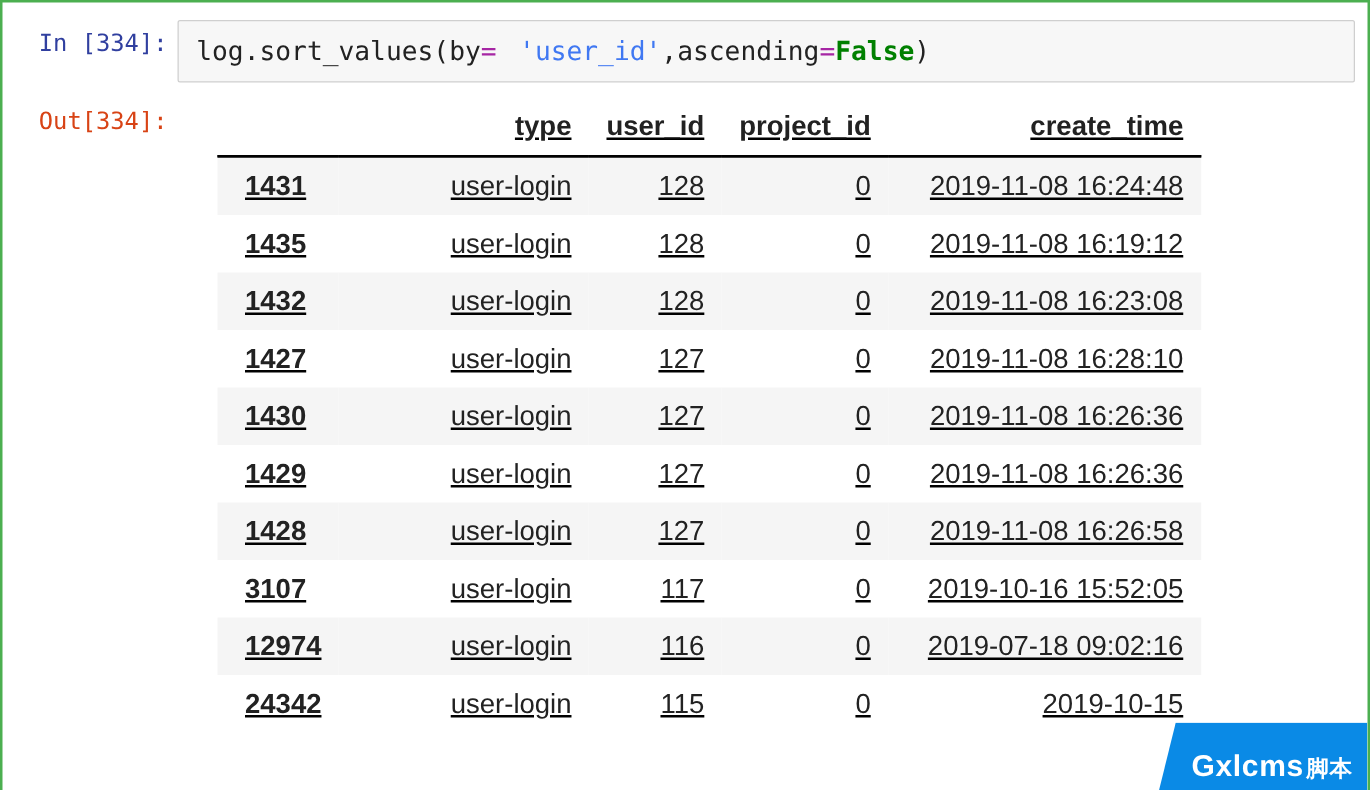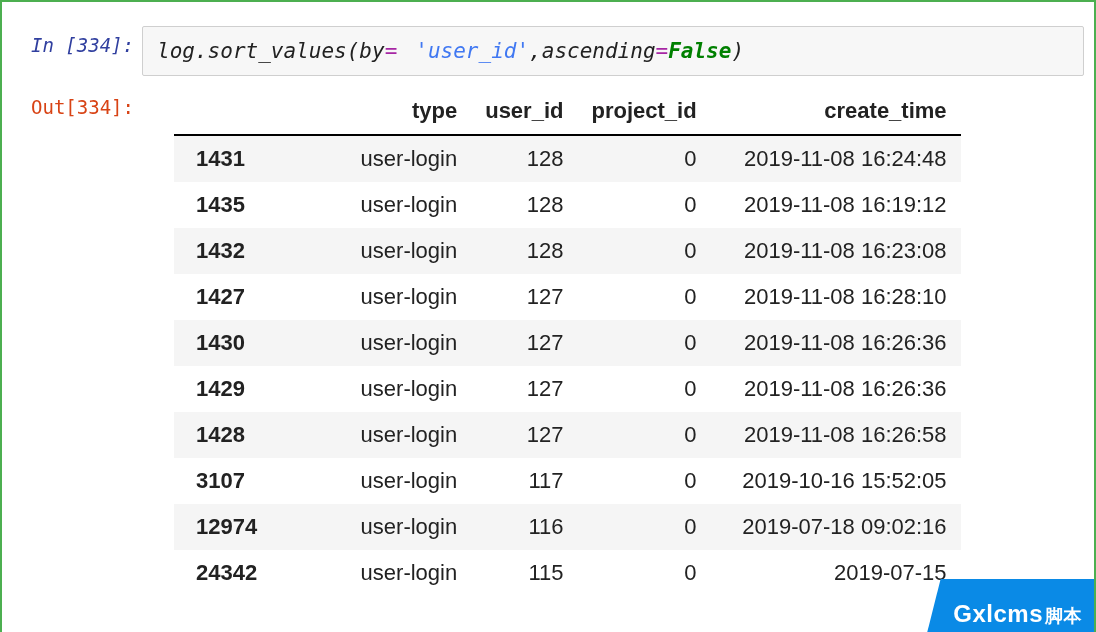--- a/index.html
+++ b/index.html
@@ -15,22 +15,21 @@
     border: 2px solid #4CAF50;
     border-bottom: none;
     position: relative;
     overflow: hidden;
     background: #fff;
   }
   .cell {
     display: flex;
   }
   .cell-in {
-    padding-top: 18px;
-    font-style: italic;
+    padding-top: 8px;
   }
   .prompt {
     width: 140px;
     flex-shrink: 0;
     font-family: "Menlo", "Consolas", "DejaVu Sans Mono", monospace;
     font-size: 19px;
     text-align: right;
     padding: 14px 8px 0 0;
   }
   .prompt-in { color: #303F9F; }
@@ -48,20 +47,21 @@
     white-space: nowrap;
   }
   .code-plain { color: #222; }
   .code-op { color: #a626a4; }
   .code-str { color: #4078f2; margin-left: 18px; }
   .code-kw { color: #008000; font-weight: bold; text-align: center; }
 
   .output-area {
     flex: 1;
     padding-top: 6px;
+    text-decoration: underline;
   }
   .df {
     margin-left: 32px;
     border-collapse: collapse;
     font-family: Arial, Helvetica, sans-serif;
     font-size: 22px;
     color: #222;
   }
   .df thead th {
     border-bottom: 2px solid #000;
@@ -199,21 +199,21 @@
               <td>user-login</td>
               <td>116</td>
               <td>0</td>
               <td>2019-07-18 09:02:16</td>
             </tr>
             <tr>
               <th>24342</th>
               <td>user-login</td>
               <td>115</td>
               <td>0</td>
-              <td>2019-07-15</td>
+              <td>2019-10-15</td>
             </tr>
           </tbody>
       </table>
     </div>
   </div>
 
   <div class="watermark">
     <span>Gxlcms</span>
     <span class="suffix">脚本</span>
   </div>

